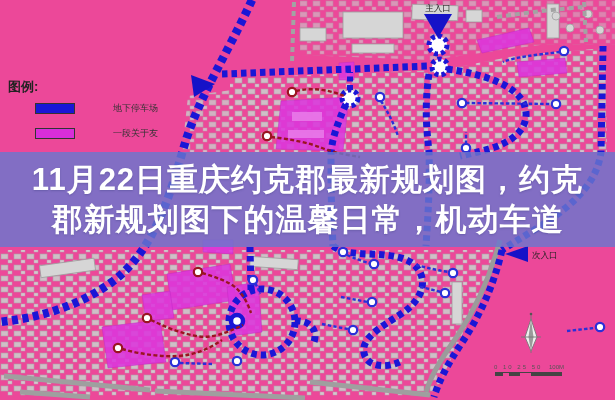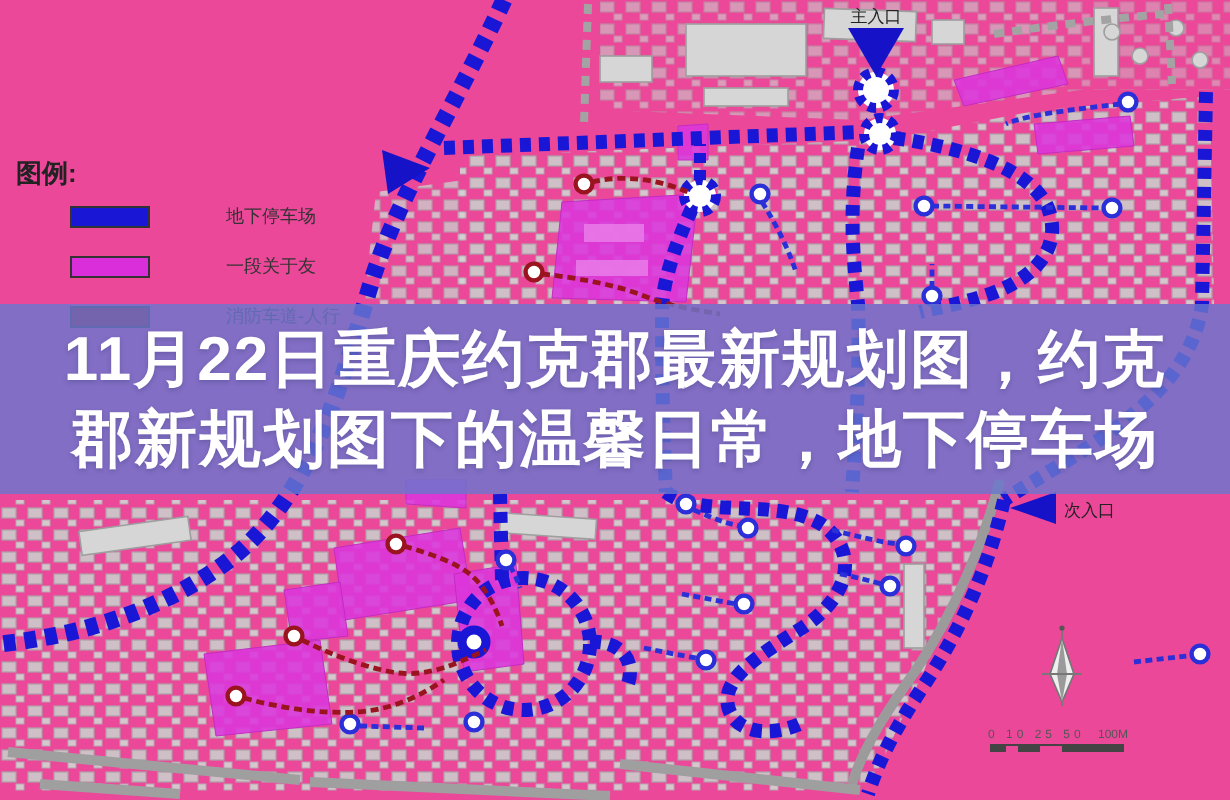--- a/index.html
+++ b/index.html
@@ -174,24 +174,20 @@
   <div class="legend">
     <div class="legend-heading">图例:</div>
     <div class="legend-row">
       <span class="swatch" style="background: rgb(26, 22, 214);"></span>
       <span class="legend-label">地下停车场</span>
     </div>
     <div class="legend-row">
       <span class="swatch" style="background: rgb(217, 46, 217);"></span>
       <span class="legend-label">一段关于友</span>
     </div>
-    <div class="legend-row">
-      <span class="swatch" style="background: rgb(154, 20, 32);"></span>
-      <span class="legend-label">消防车道-人行</span>
-    </div>
   </div>
 
   <div class="caption-band" style="background-color: rgba(106, 118, 205, 0.82);">
     <div class="caption-line" style="color: rgb(255, 255, 255);">11月22日重庆约克郡最新规划图，约克</div>
-    <div class="caption-line" style="color: rgb(255, 255, 255);">郡新规划图下的温馨日常，地下停车场</div>
+    <div class="caption-line" style="color: rgb(255, 255, 255);">郡新规划图下的温馨日常，机动车道</div>
   </div>
 
 </div>
 
 </body></html>

